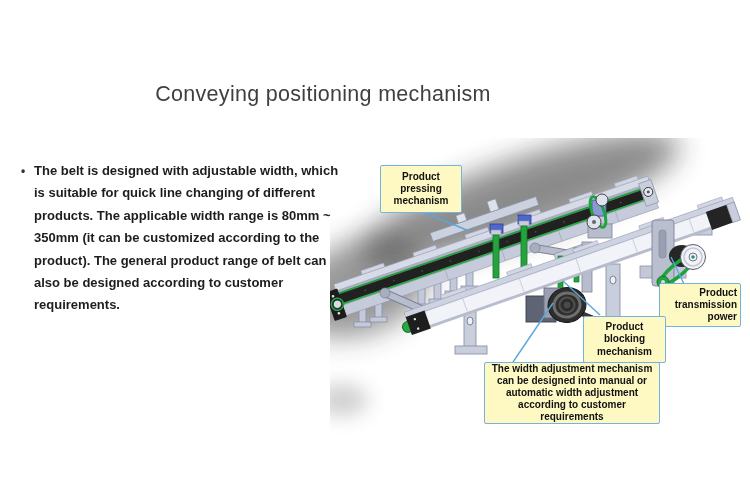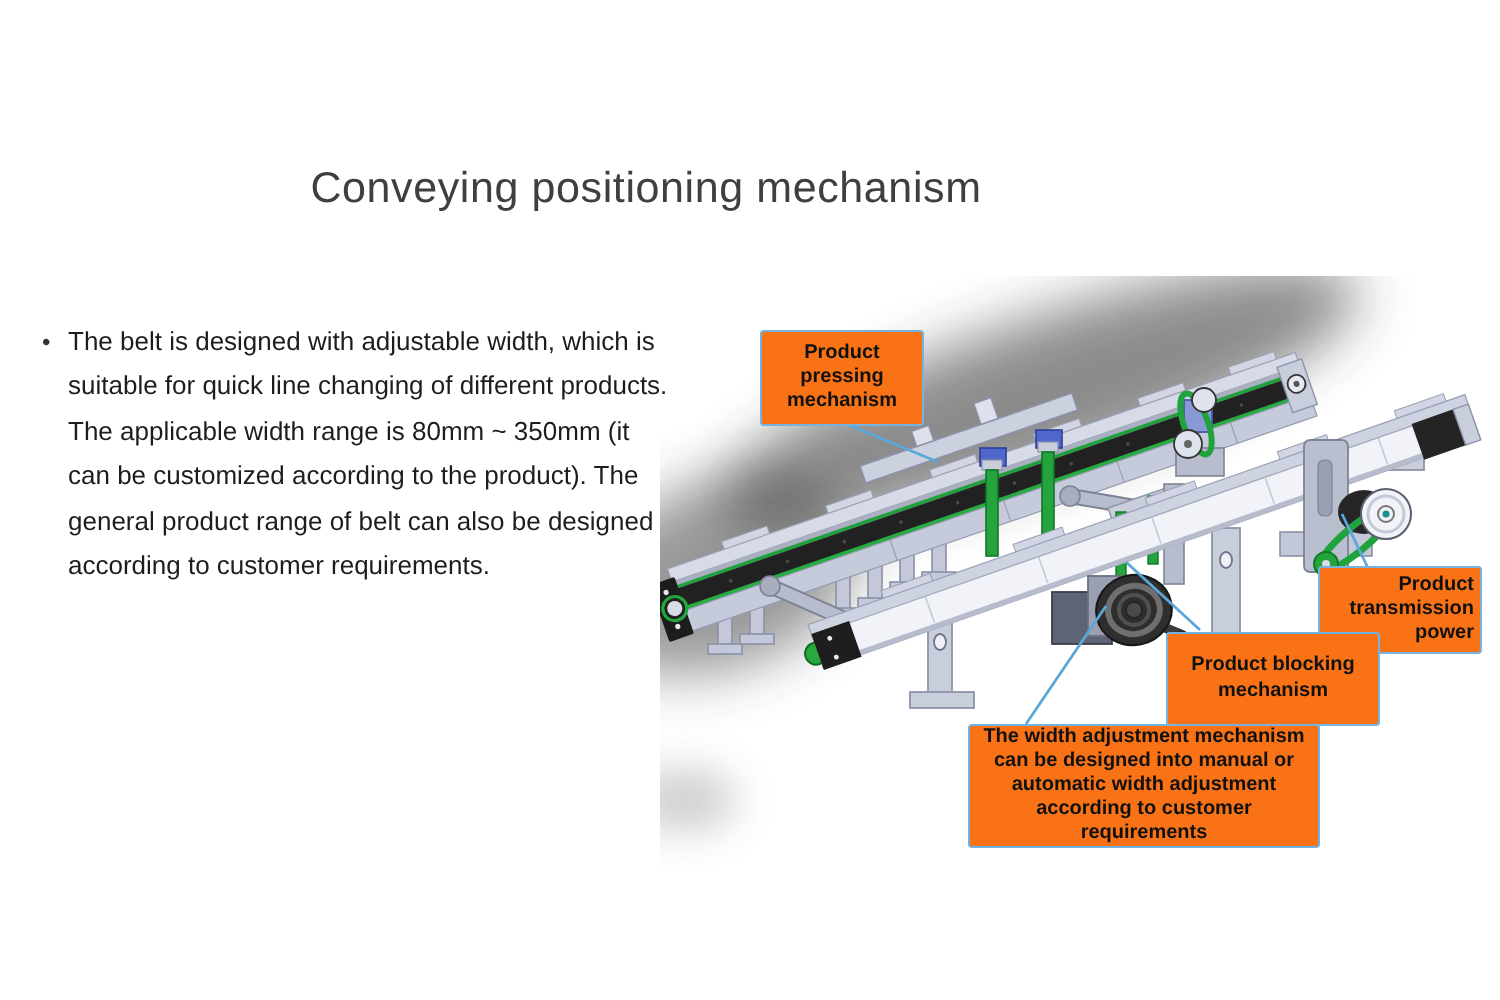--- a/index.html
+++ b/index.html
@@ -10,34 +10,34 @@
   .slide{position:absolute;inset:0;background:#fff;}
   .title{
     position:absolute;top:82px;left:0;width:646px;text-align:center;
     font-size:21.5px;font-weight:400;color:#3f3f3f;letter-spacing:.3px;
   }
   .bullets{
     position:absolute;left:21px;top:160px;width:318px;
     margin:0;padding:0;list-style:none;
     font-size:13px;line-height:22.4px;color:#1d1d1d;
   }
-  .bullets li{position:relative;padding-left:13px;margin:0 0 3px 0;}
+  .bullets li{position:relative;padding-left:13px;margin:0 0 3px 0;font-weight:bold;}
   .bullets li::before{
     content:"\2022";position:absolute;left:0;top:0;color:#333;font-size:12px;
   }
   .diagram-wrap{position:absolute;left:330px;top:138px;width:420px;height:300px;}
   .callout{
-    position:absolute;background:#f97316;border:1.6px solid #74b2e0;border-radius:2px;
+    position:absolute;background:#fef9c3;border:1.6px solid #74b2e0;border-radius:2px;
     display:flex;align-items:center;justify-content:center;text-align:center;
     font-weight:bold;font-size:10px;line-height:1.22;color:#111;
     padding:2px 3px;box-sizing:border-box;z-index:5;
   }
   .co-pressing{left:380px;top:165px;width:82px;height:48px;}
   .co-transmission{left:659px;top:283px;width:82px;height:44px;text-align:right;}
-  .co-blocking{left:583px;top:316px;width:107px;height:47px;}
+  .co-blocking{left:583px;top:316px;width:83px;height:47px;}
   .co-width{left:484px;top:362px;width:176px;height:62px;}
 </style>
 </head>
 <body>
 
 <div class="slide">
 
   <div class="title">Conveying positioning mechanism</div>
 
   <ul class="bullets">

